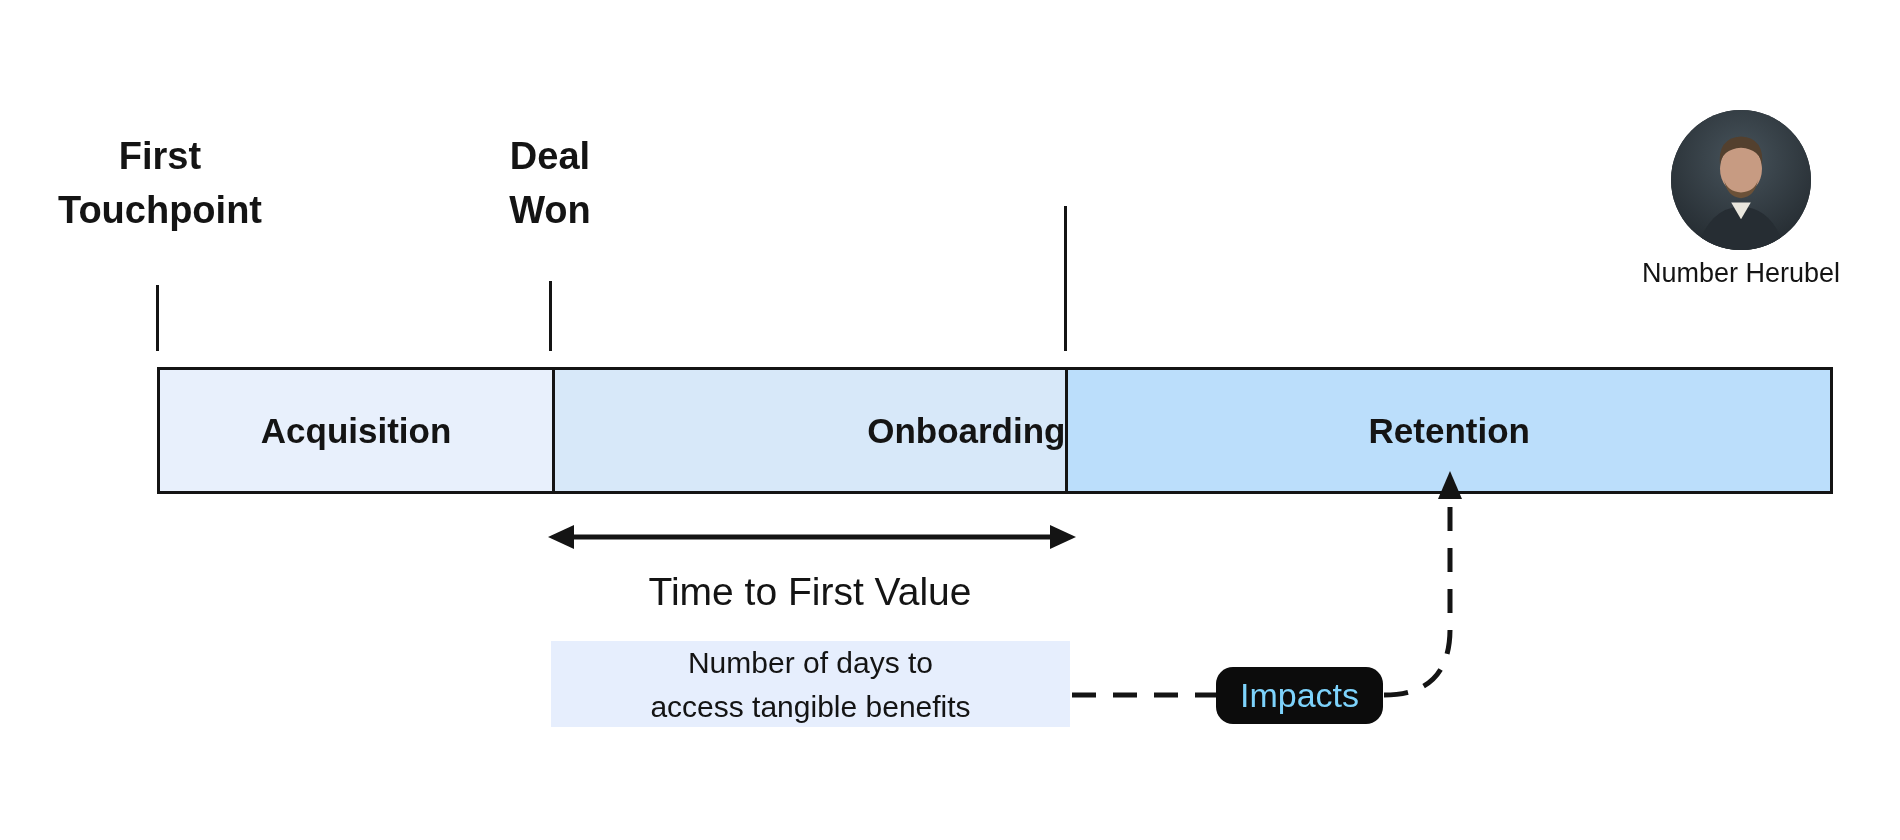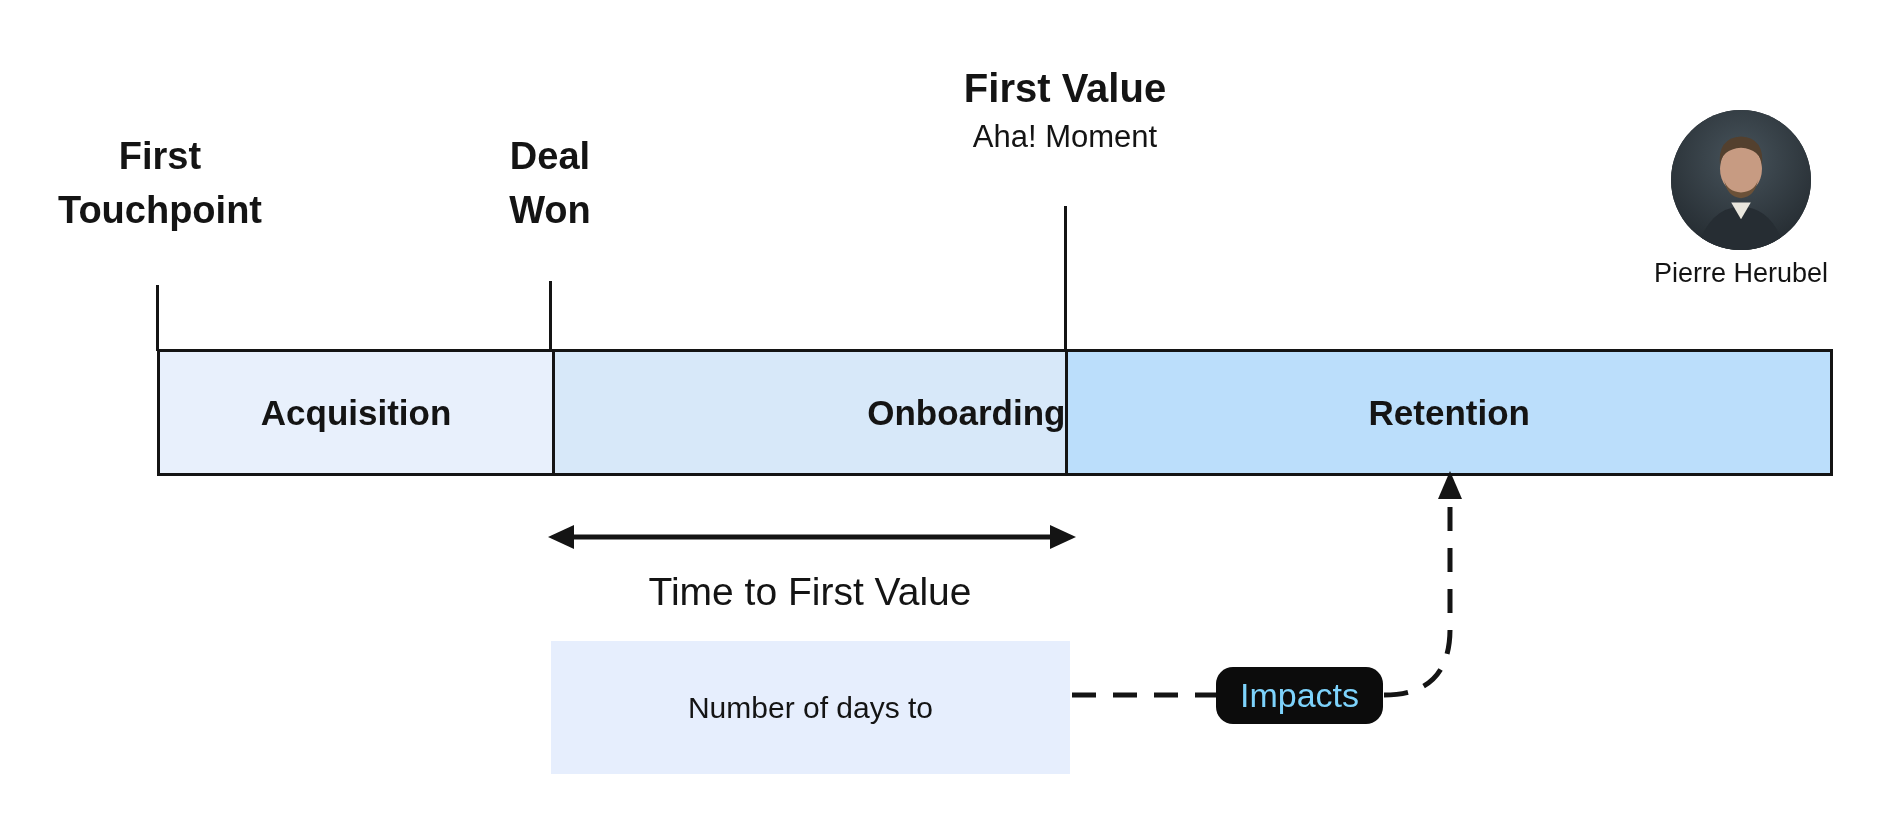--- a/index.html
+++ b/index.html
@@ -5,31 +5,31 @@
   html,body{margin:0;padding:0;background:#ffffff;}
   .canvas{
     position:relative;width:1900px;height:840px;background:#ffffff;overflow:hidden;
     font-family:"Liberation Sans", sans-serif;color:#141414;
   }
   .milestone{position:absolute;text-align:center;font-weight:bold;font-size:38px;line-height:1.42;}
   .milestone .sub{font-weight:normal;font-size:31px;margin-top:8px;line-height:1.2;}
   .fv-title{font-size:40px;line-height:1.1;}
   .tick{position:absolute;width:3px;background:#141414;}
   .bar{
-    position:absolute;left:157px;top:349px;width:1676px;height:127px;
+    position:absolute;left:157px;top:367px;width:1676px;height:127px;
     border:3px solid #141414;box-sizing:border-box;display:flex;
   }
   .seg{display:flex;align-items:center;justify-content:center;
        font-weight:bold;font-size:35px;box-sizing:border-box;}
   .seg + .seg{border-left:3px solid #141414;}
   .ttfv-label{position:absolute;left:560px;top:570px;width:500px;
       text-align:center;font-weight:normal;font-size:39px;}
-  .note-box{position:absolute;left:551px;top:641px;width:519px;height:133px;
+  .note-box{position:absolute;left:551px;top:641px;width:519px;height:86px;
       background:#e6eefd;display:flex;flex-direction:column;align-items:center;
-      justify-content:center;font-size:30px;line-height:1.45;text-align:center;}
+      justify-content:flex-start;font-size:30px;line-height:1.45;text-align:center;}
   .badge{position:absolute;left:1216px;top:667px;width:167px;height:57px;
       background:#0c0c0c;border-radius:17px;display:flex;align-items:center;
       justify-content:center;color:#7dd3fc;font-size:34px;}
   .avatar{position:absolute;left:1671px;top:110px;width:140px;height:140px;
       border-radius:50%;overflow:hidden;background:#2c3338;}
   .author-name{position:absolute;left:1621px;top:258px;width:240px;
       text-align:center;font-size:27px;font-weight:normal;}
   svg{display:block;}
   .abs{position:absolute;}
 </style>
@@ -41,24 +41,20 @@
   <div class="milestone" style="left:30px;top:130px;width:260px;">
     <div>First</div>
     <div>Touchpoint</div>
   </div>
 
   <div class="milestone" style="left:450px;top:130px;width:200px;">
     <div>Deal</div>
     <div>Won</div>
   </div>
 
-  <div class="milestone" style="left:895px;top:66px;width:340px;">
-    <div class="fv-title">First Value</div>
-    <div class="sub">Aha! Moment</div>
-  </div>
 
   <div class="tick" style="left:156px;top:285px;height:66px;"></div>
   <div class="tick" style="left:549px;top:281px;height:70px;"></div>
   <div class="tick" style="left:1064px;top:206px;height:145px;"></div>
 
   <div class="bar">
     <div class="seg" style="flex: 395 1 0%; background-color: rgb(232, 240, 252);">
       <span>Acquisition</span>
     </div>
     <div class="seg" style="flex: 514 1 0%; background-color: rgb(215, 232, 249); justify-content: flex-end;">
@@ -74,20 +70,21 @@
       <line x1="16" y1="19" x2="516" y2="19" stroke="#141414" stroke-width="5"></line>
       <polygon points="2,19 28,7 28,31" fill="#141414"></polygon>
       <polygon points="530,19 504,7 504,31" fill="#141414"></polygon>
     </svg>
   </div>
 
   <div class="ttfv-label">Time to First Value</div>
 
   <div class="note-box" style="background-color: rgb(230, 238, 253);">
     <div>Number of days to</div>
+    <div>access tangible benefits</div>
   </div>
 
   <div class="abs" style="left:1070px;top:465px;width:400px;height:245px;">
     <svg width="400" height="245" viewBox="0 0 400 245">
       <path d="M2,230 L146,230" stroke="#141414" stroke-width="5" stroke-dasharray="24 17" fill="none"></path>
       <path d="M314,230 Q380,230 380,164 L380,34" stroke="#141414" stroke-width="5" stroke-dasharray="24 17" fill="none"></path>
       <polygon points="380,6 368,34 392,34" fill="#141414"></polygon>
     </svg>
   </div>
 
@@ -104,15 +101,15 @@
         </radialGradient>
       </defs>
       <rect x="0" y="0" width="100" height="100" fill="url(#bgGrad)"></rect>
       <path d="M18,102 Q26,70 50,69 Q74,70 82,102 Z" fill="#262d33"></path>
       <path d="M43,66 L50,78 L57,66 Z" fill="#e9e6dd"></path>
       <ellipse cx="50" cy="42" rx="15" ry="18" fill="#c79b82"></ellipse>
       <path d="M35,40 Q33,20 50,19 Q67,20 65,40 Q64,28 50,27 Q36,28 35,40 Z" fill="#53402e"></path>
       <path d="M38,50 Q40,62 50,63 Q60,62 62,50 Q60,58 50,59 Q40,58 38,50 Z" fill="#6b5138"></path>
     </svg>
   </div>
-  <div class="author-name">Pierre Herubel</div>
+  <div class="author-name">Number Herubel</div>
 
 </div>
 
 </body></html>

